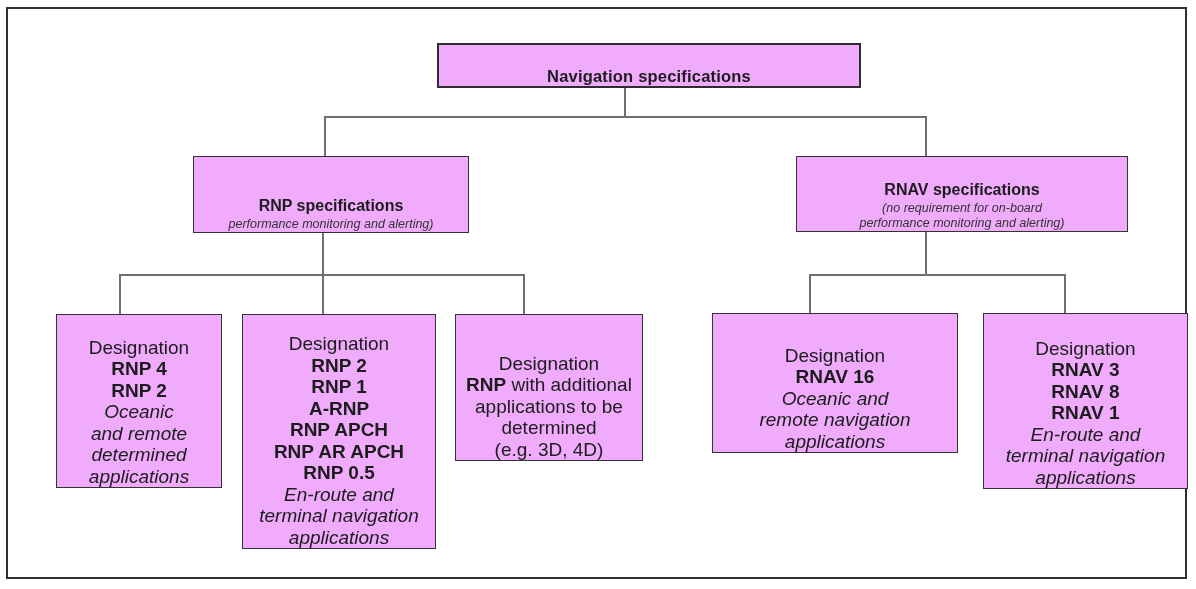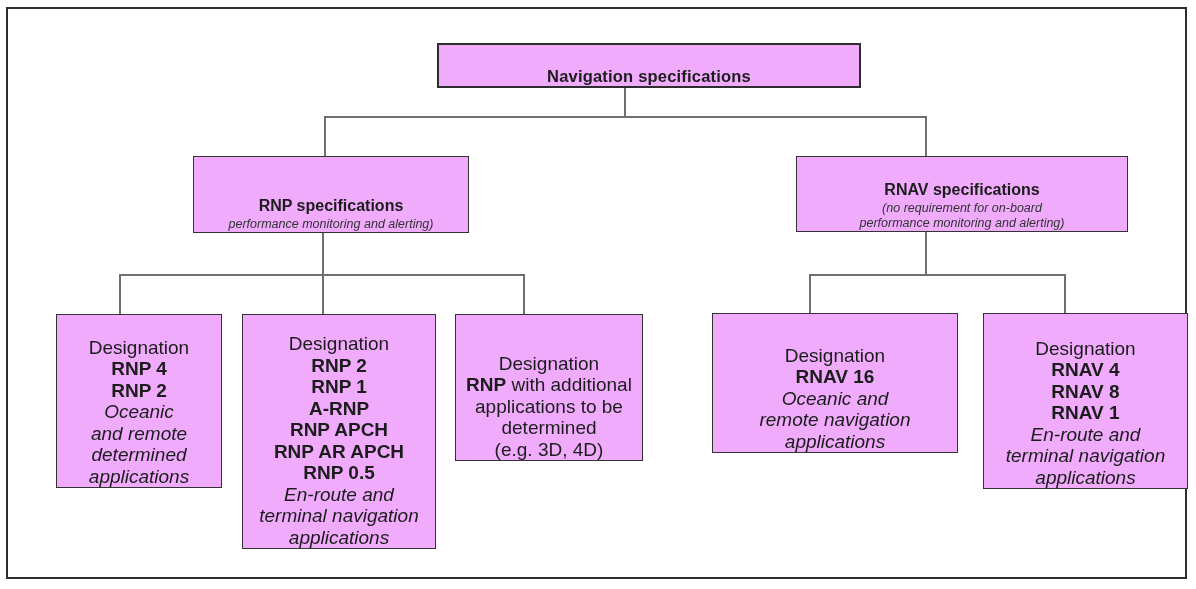--- a/index.html
+++ b/index.html
@@ -148,21 +148,21 @@
   <div class="node leaf leaf4">
     <div>Designation</div>
     <div class="lf-bold">RNAV 16</div>
     <div class="lf-italic">Oceanic and</div>
     <div class="lf-italic">remote navigation</div>
     <div class="lf-italic">applications</div>
   </div>
 
   <div class="node leaf leaf5">
     <div>Designation</div>
-    <div class="lf-bold">RNAV 4</div>
+    <div class="lf-bold">RNAV 3</div>
     <div class="lf-bold">RNAV 8</div>
     <div class="lf-bold">RNAV 1</div>
     <div class="lf-italic">En-route and</div>
     <div class="lf-italic">terminal navigation</div>
     <div class="lf-italic">applications</div>
   </div>
 
 </div>
 
 </body></html>

